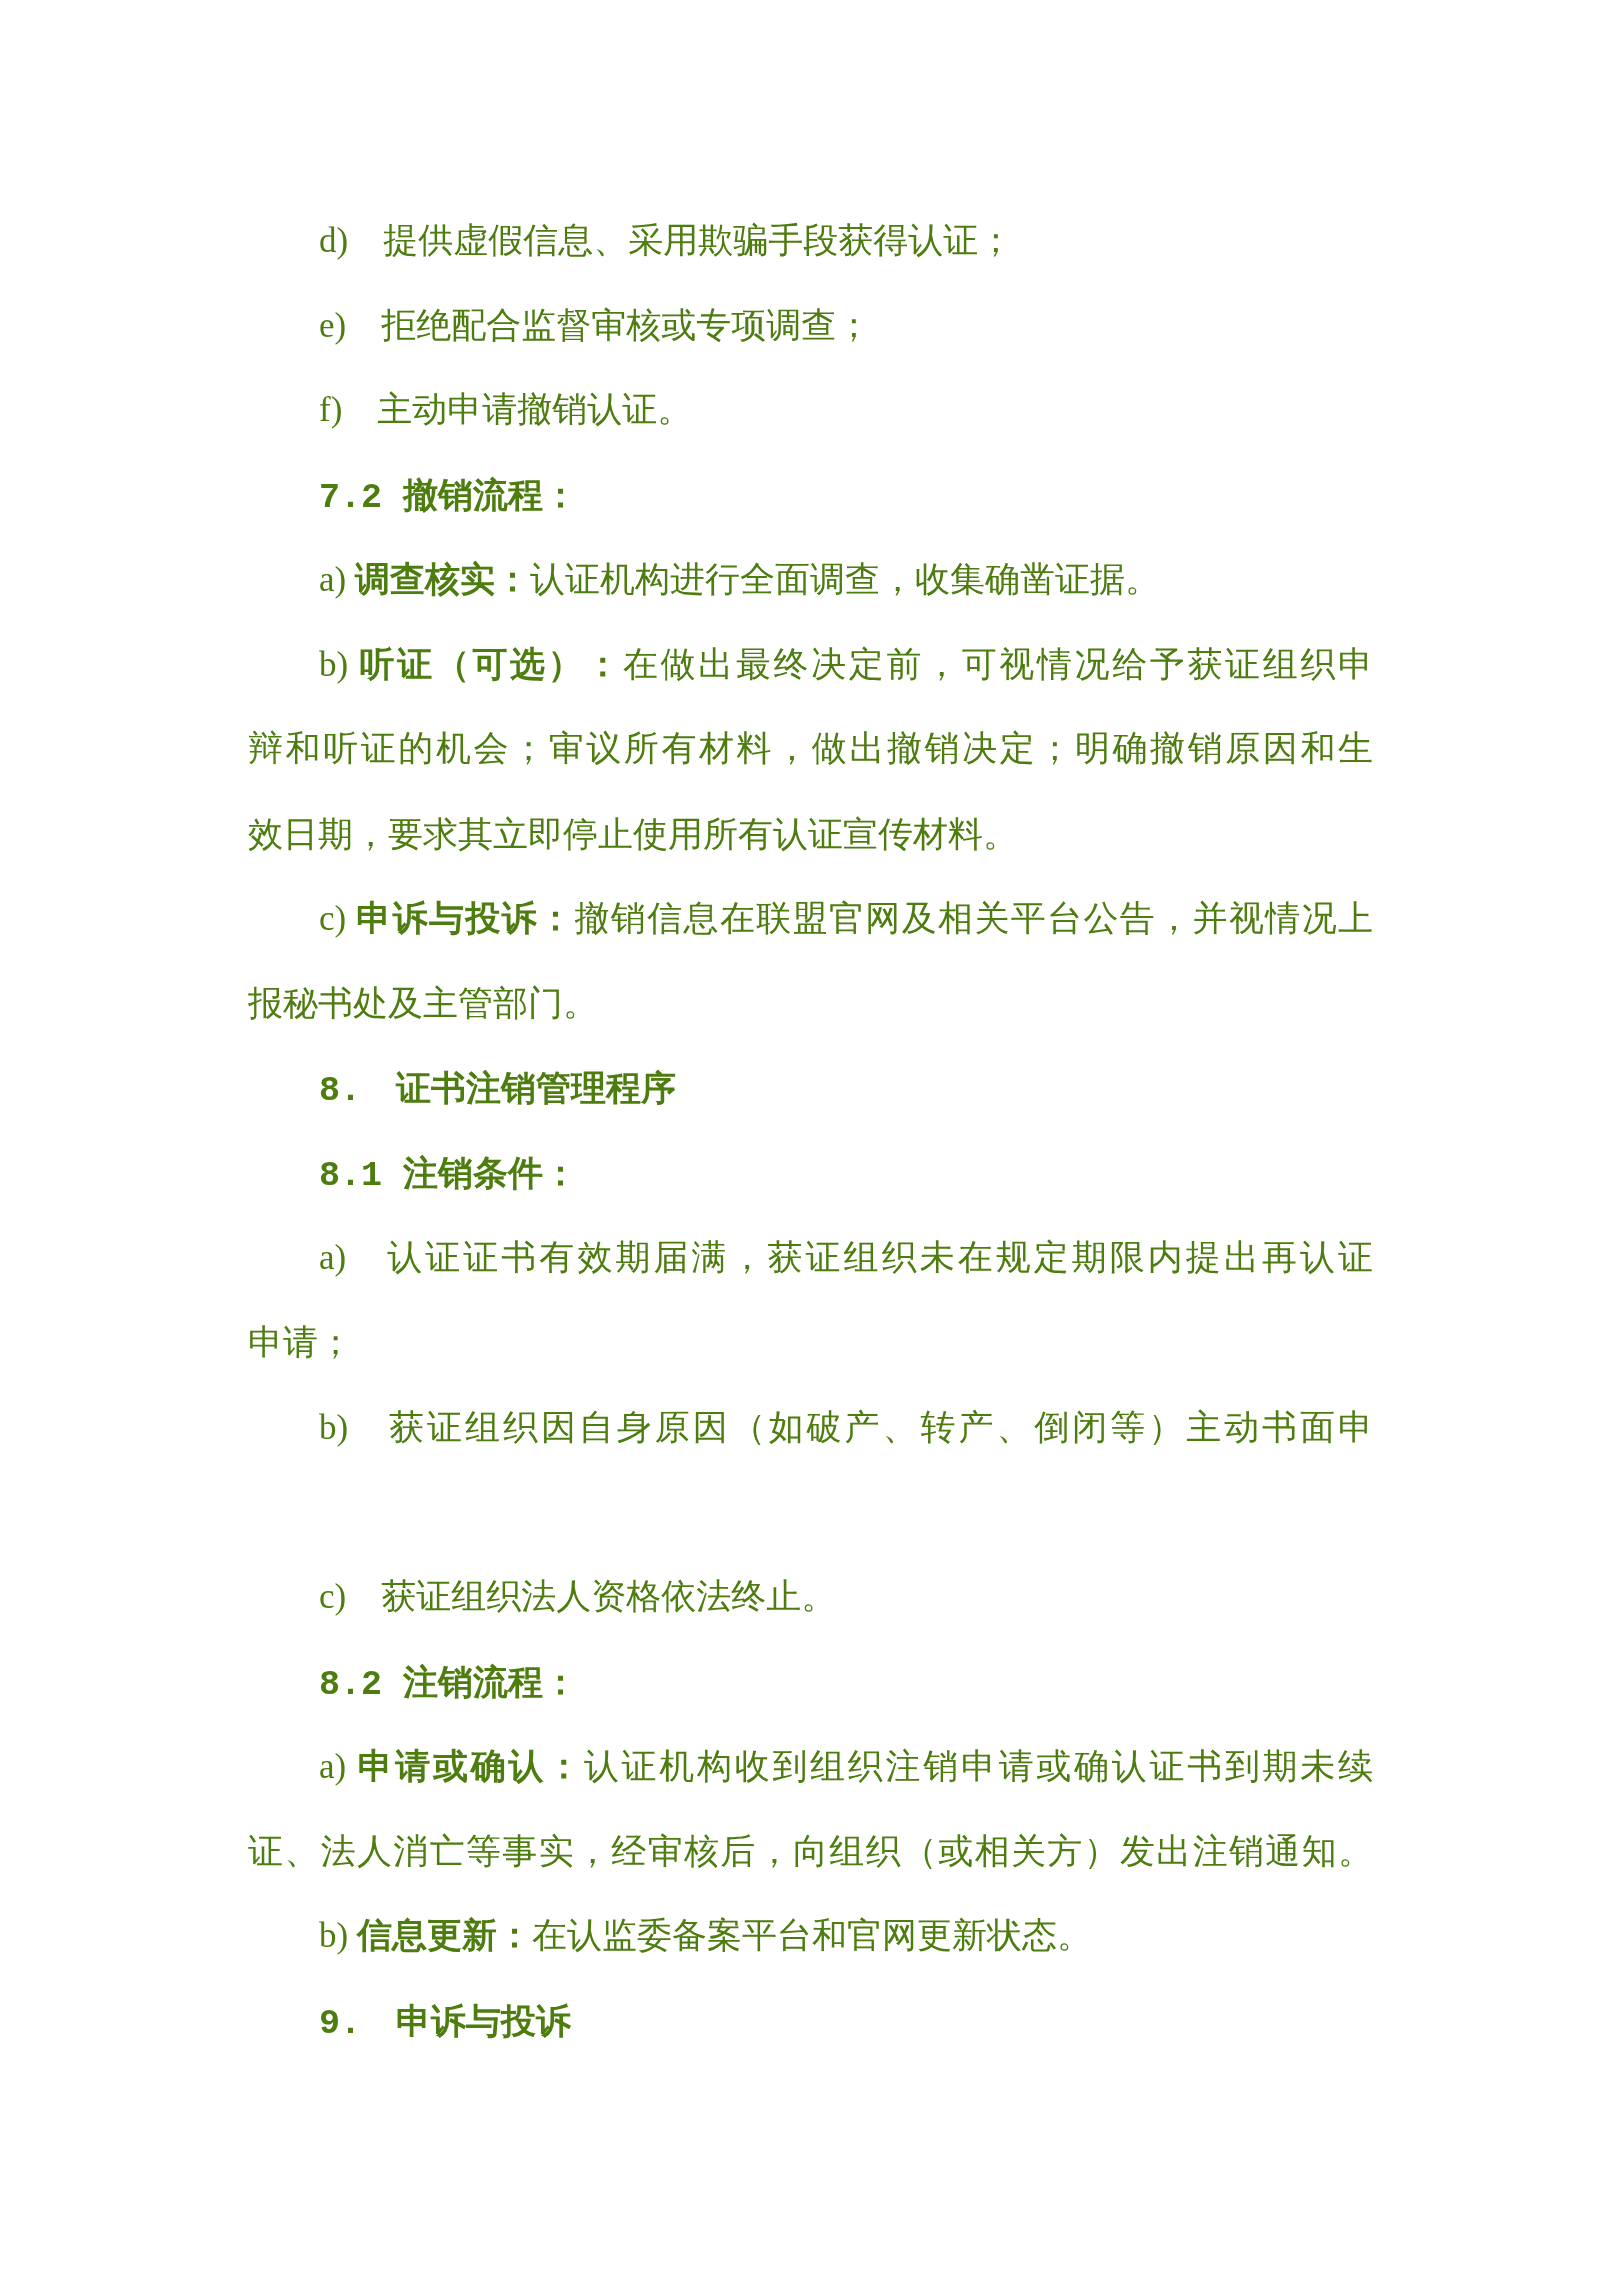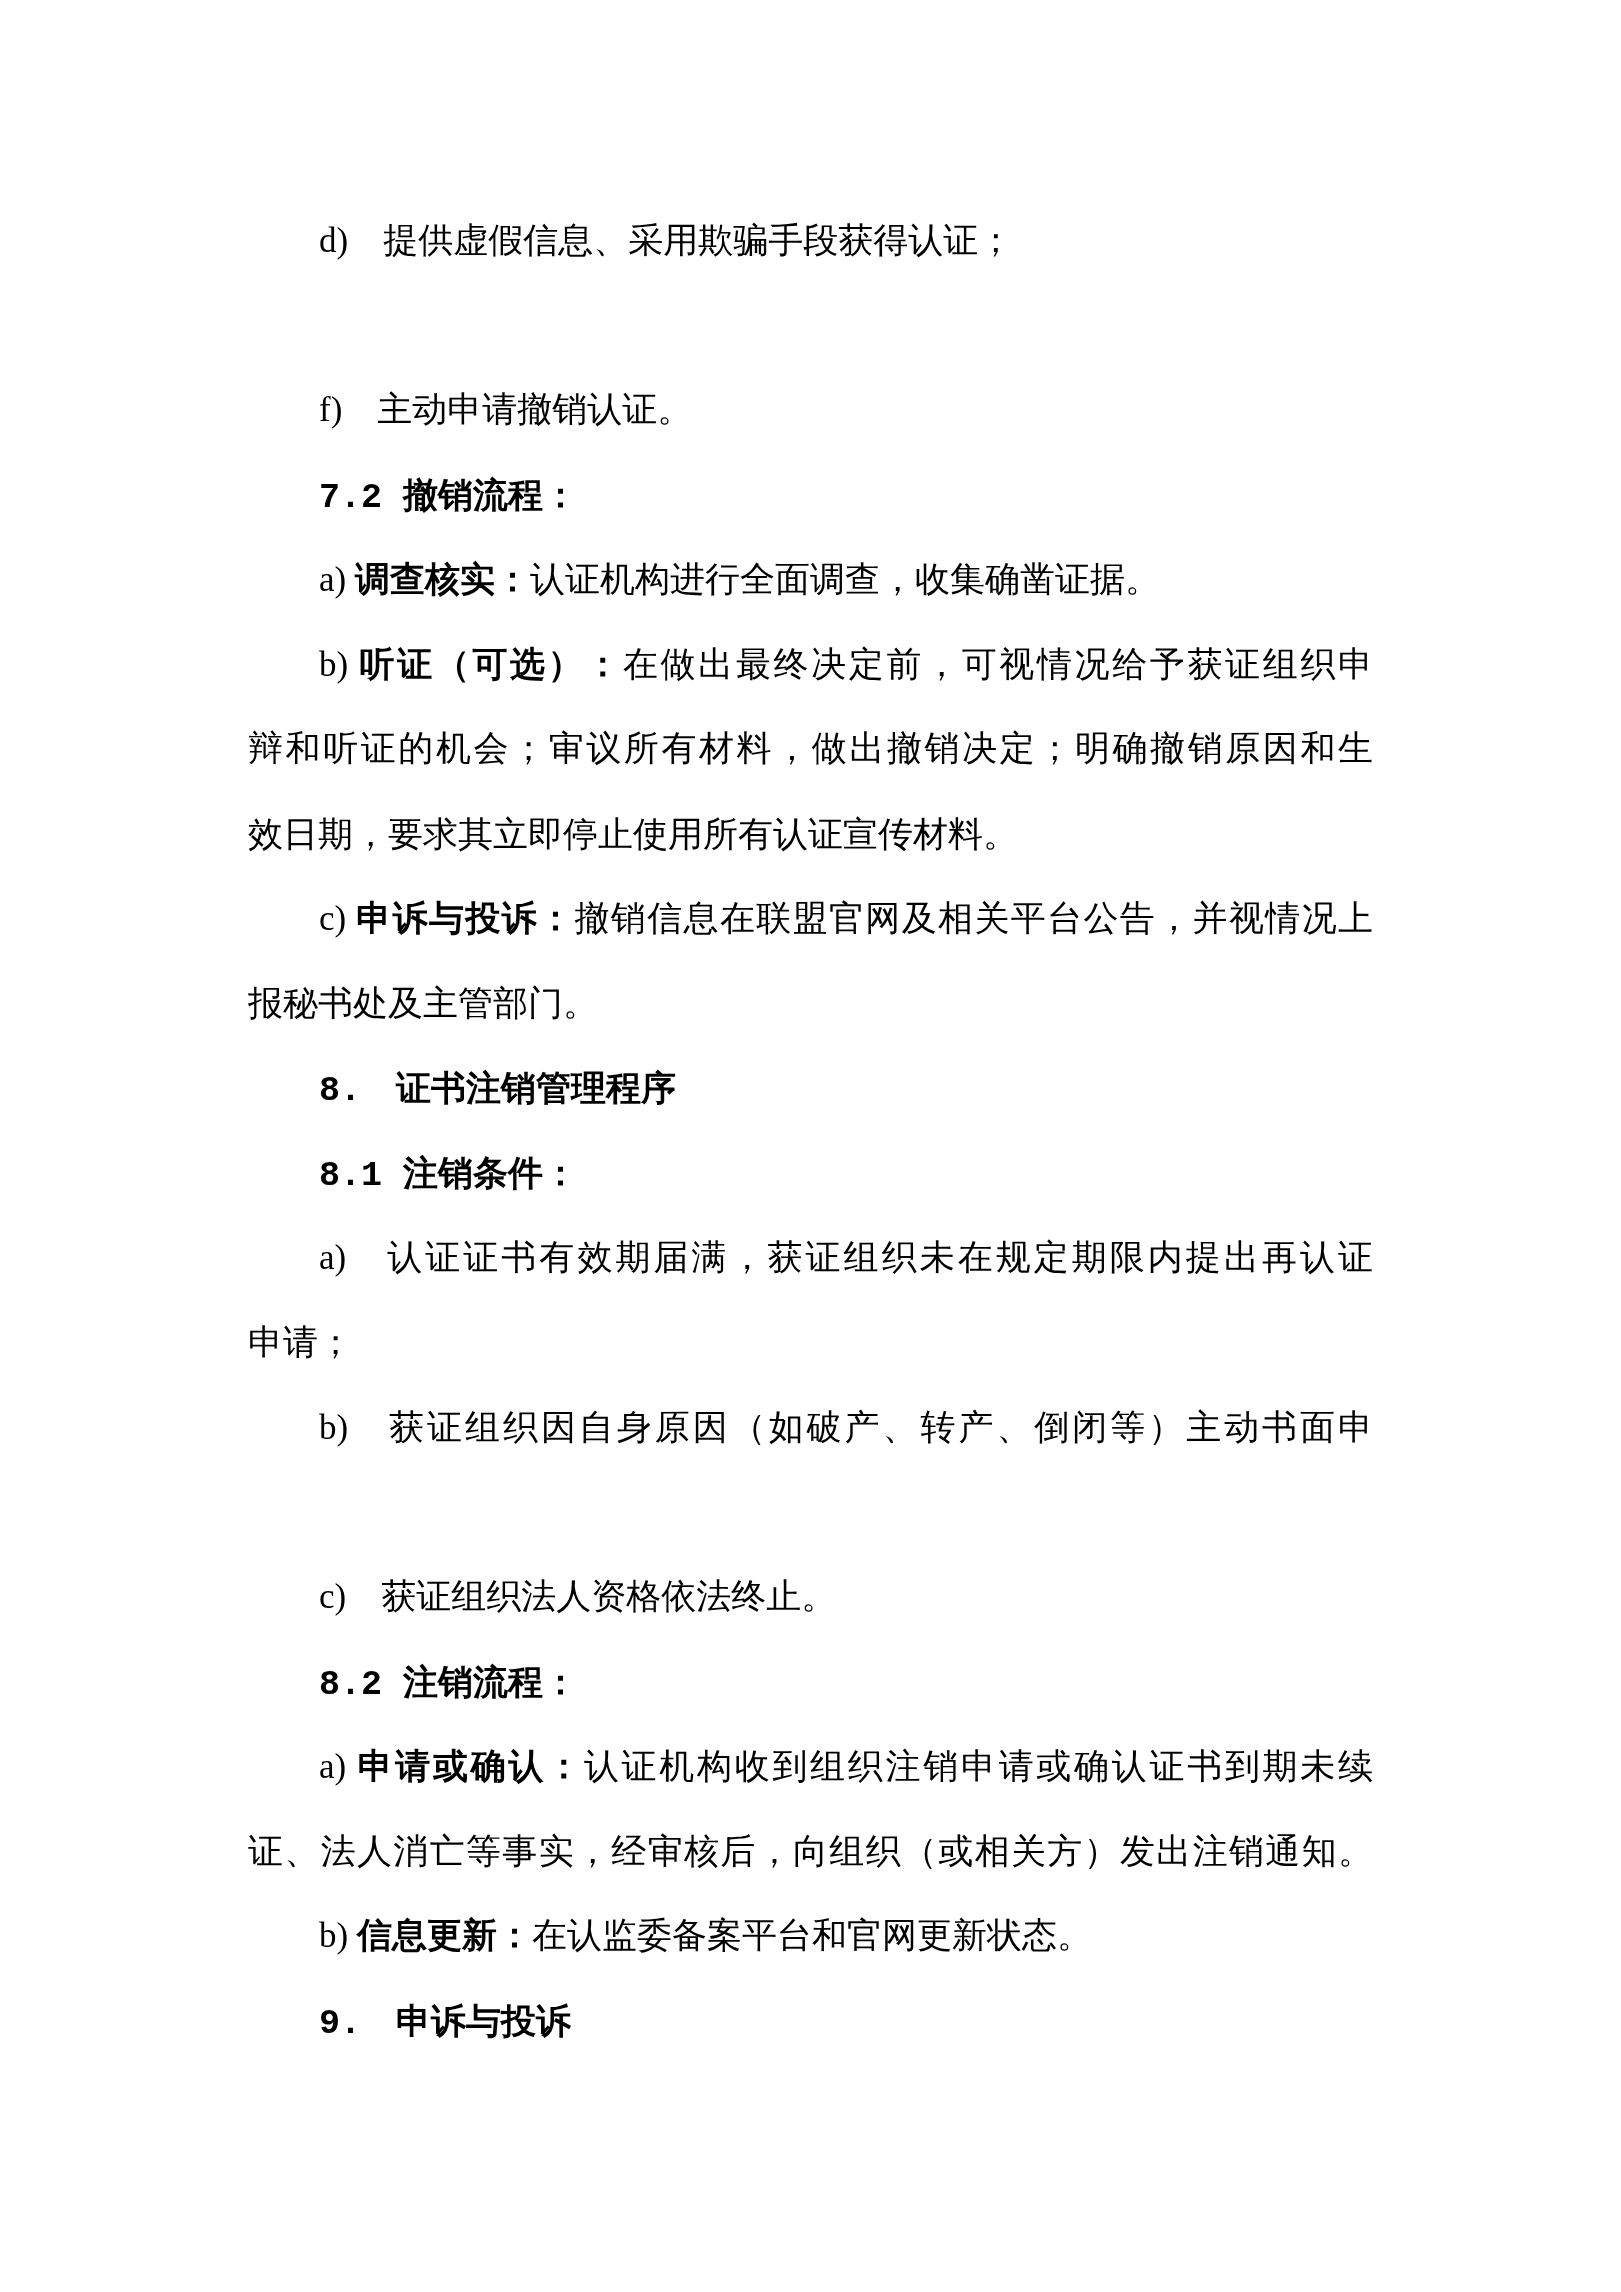--- a/index.html
+++ b/index.html
@@ -5,21 +5,21 @@
   html, body {
     margin: 0;
     padding: 0;
     background: #ffffff;
   }
   .page {
     position: relative;
     width: 1621px;
     height: 2293px;
     background: #ffffff;
-    color: #000000;
+    color: #4d7c0f;
     font-family: "Liberation Serif", "DejaVu Serif", serif;
     overflow: hidden;
   }
   .line {
     position: absolute;
     left: 248px;
     width: 1125px;
     height: 59px;
     line-height: 59px;
     font-size: 35px;
@@ -29,20 +29,21 @@
   .justify { text-align: justify; text-align-last: justify; }
   .seg-bold { font-weight: bold; font-family: Liberation Mono, monospace; }
 </style>
 </head>
 <body>
 
 <div class="page">
 
   <div class="line indent" style="top:211px"><span class="seg">d)　提供虚假信息、采用欺骗手段获得认证；</span><span class="seg seg-bold"></span><span class="seg"></span></div>
 
+  <div class="line indent" style="top:296px"><span class="seg">e)　拒绝配合监督审核或专项调查；</span><span class="seg seg-bold"></span><span class="seg"></span></div>
 
   <div class="line indent" style="top:380px"><span class="seg">f)　主动申请撤销认证。</span><span class="seg seg-bold"></span><span class="seg"></span></div>
 
   <div class="line indent" style="top:466px"><span class="seg"></span><span class="seg seg-bold">7.2 撤销流程：</span><span class="seg"></span></div>
 
   <div class="line indent" style="top:550px"><span class="seg">a) </span><span class="seg seg-bold">调查核实：</span><span class="seg">认证机构进行全面调查，收集确凿证据。</span></div>
 
   <div class="line indent justify" style="top:635px"><span class="seg">b) </span><span class="seg seg-bold">听证（可选）：</span><span class="seg">在做出最终决定前，可视情况给予获证组织申</span></div>
 
   <div class="line justify" style="top:719px"><span class="seg">辩和听证的机会；审议所有材料，做出撤销决定；明确撤销原因和生</span><span class="seg seg-bold"></span><span class="seg"></span></div>

